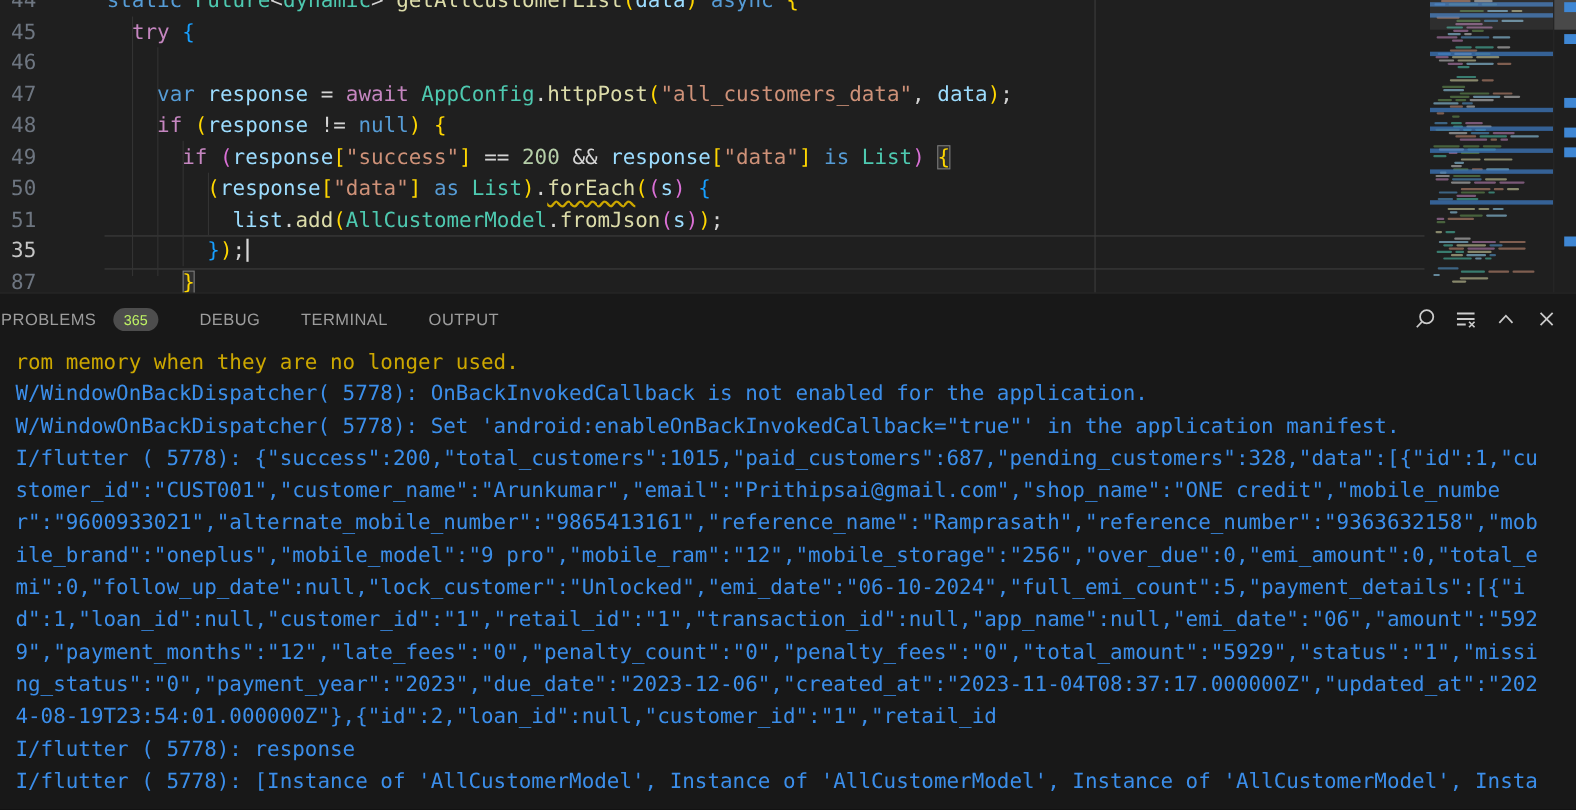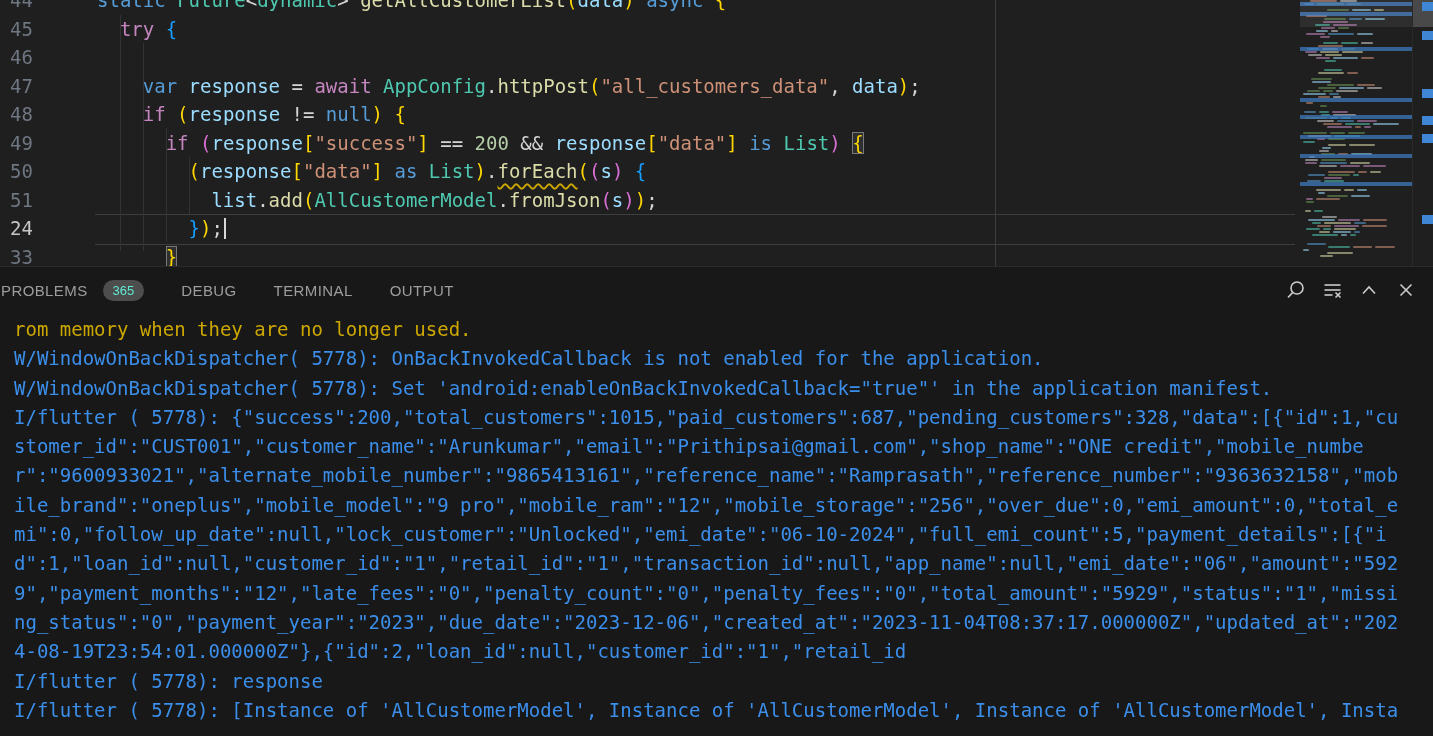--- a/index.html
+++ b/index.html
@@ -32,21 +32,21 @@
   .ov-marker{position:absolute;left:9px;width:11px;height:9px;background:#3f87d4;}
   .ov-slider{position:absolute;left:0;width:21px;top:0;height:27px;background:rgba(125,125,125,.45);}
 
   
   .panel{position:absolute;top:267px;left:0;width:1433px;height:469px;background:#181818;}
   .panel-header{position:relative;height:46px;}
   .tabs{position:absolute;left:1px;top:0;height:46px;display:flex;align-items:center;}
   .tab{display:flex;align-items:center;height:100%;margin-right:37px;font-size:15px;letter-spacing:.4px;color:#9d9d9d;position:relative;cursor:pointer;white-space:nowrap;}
   .tab.active{color:#e7e7e7;}
   .tab.active::after{content:'';position:absolute;left:0;right:0;bottom:3px;height:1.5px;background:#0078d4;}
-  .badge{background:#4d4d4d;color:#5eead4;border-radius:11px;padding:3px 10px;font-size:13px;margin-left:15px;letter-spacing:0;}
+  .badge{background:#4d4d4d;color:#bef264;border-radius:11px;padding:3px 10px;font-size:13px;margin-left:15px;letter-spacing:0;}
   .filter-box{position:absolute;left:661px;top:7px;width:597px;height:33px;background:#313131;border-radius:2px;display:flex;align-items:center;}
   .filter-box input{flex:1;background:transparent;border:none;outline:none;color:#cccccc;font-family:"Liberation Sans",sans-serif;font-size:17px;padding:0 12px;}
   .filter-box input::placeholder{color:#989898;}
   .panel-icons{position:absolute;right:16px;top:0;height:46px;display:flex;align-items:center;gap:15px;}
   .picon{width:22px;height:22px;display:flex;align-items:center;justify-content:center;cursor:pointer;}
   .picon svg{stroke:#cccccc;fill:none;stroke-width:1.6;}
 
   .console{position:absolute;top:46px;left:0;right:0;bottom:0;overflow:hidden;padding:2px 0 0 14px;}
   .console-line{white-space:pre;height:29.3px;font:19px/29.3px "DejaVu Sans Mono",monospace;}
   .c-warn{color:#cca700}.c-info{color:#3b8eea}
@@ -65,22 +65,22 @@
     <div class="indent-guide" style="left:189px;top:157px;height:57px;"></div>
     <div class="code-scroll" id="code-lines">
         <div class="code-line"><div class="gutter-num">44</div><div class="code-text"><span class="tk-kw">static </span><span class="tk-type">Future</span><span class="tk-pun">&lt;</span><span class="tk-type">dynamic</span><span class="tk-pun">&gt; </span><span class="tk-fn">getAllCustomerList</span><span class="tk-b1">(</span><span class="tk-var">data</span><span class="tk-b1">)</span><span class="tk-kw"> async </span><span class="tk-b1">{</span></div></div>
         <div class="code-line"><div class="gutter-num">45</div><div class="code-text"><span class="tk-pun">  </span><span class="tk-ctl">try</span><span class="tk-pun"> </span><span class="tk-b3">{</span></div></div>
         <div class="code-line"><div class="gutter-num">46</div></div>
         <div class="code-line"><div class="gutter-num">47</div><div class="code-text"><span class="tk-pun">    </span><span class="tk-kw">var</span><span class="tk-pun"> </span><span class="tk-var">response</span><span class="tk-pun"> = </span><span class="tk-ctl">await</span><span class="tk-pun"> </span><span class="tk-type">AppConfig</span><span class="tk-pun">.</span><span class="tk-fn">httpPost</span><span class="tk-b1">(</span><span class="tk-str">"all_customers_data"</span><span class="tk-pun">, </span><span class="tk-var">data</span><span class="tk-b1">)</span><span class="tk-pun">;</span></div></div>
         <div class="code-line"><div class="gutter-num">48</div><div class="code-text"><span class="tk-pun">    </span><span class="tk-ctl">if</span><span class="tk-pun"> </span><span class="tk-b1">(</span><span class="tk-var">response</span><span class="tk-pun"> != </span><span class="tk-kw">null</span><span class="tk-b1">)</span><span class="tk-pun"> </span><span class="tk-b1">{</span></div></div>
         <div class="code-line"><div class="gutter-num">49</div><div class="code-text"><span class="tk-pun">      </span><span class="tk-ctl">if</span><span class="tk-pun"> </span><span class="tk-b2">(</span><span class="tk-var">response</span><span class="tk-b1">[</span><span class="tk-str">"success"</span><span class="tk-b1">]</span><span class="tk-pun"> == </span><span class="tk-num">200</span><span class="tk-pun"> &amp;&amp; </span><span class="tk-var">response</span><span class="tk-b1">[</span><span class="tk-str">"data"</span><span class="tk-b1">]</span><span class="tk-kw"> is </span><span class="tk-type">List</span><span class="tk-b2">)</span><span class="tk-pun"> </span><span class="tk-b1 tk-box">{</span></div></div>
         <div class="code-line"><div class="gutter-num">50</div><div class="code-text"><span class="tk-pun">        </span><span class="tk-b1">(</span><span class="tk-var">response</span><span class="tk-b1">[</span><span class="tk-str">"data"</span><span class="tk-b1">]</span><span class="tk-kw"> as </span><span class="tk-type">List</span><span class="tk-b1">)</span><span class="tk-pun">.</span><span class="tk-fn tk-sq">forEach</span><span class="tk-b1">(</span><span class="tk-b2">(</span><span class="tk-var">s</span><span class="tk-b2">)</span><span class="tk-pun"> </span><span class="tk-b3">{</span></div></div>
         <div class="code-line"><div class="gutter-num">51</div><div class="code-text"><span class="tk-pun">          </span><span class="tk-var">list</span><span class="tk-pun">.</span><span class="tk-fn">add</span><span class="tk-b1">(</span><span class="tk-type">AllCustomerModel</span><span class="tk-pun">.</span><span class="tk-fn">fromJson</span><span class="tk-b2">(</span><span class="tk-var">s</span><span class="tk-b2">)</span><span class="tk-b1">)</span><span class="tk-pun">;</span></div></div>
-        <div class="code-line"><div class="gutter-num active">24</div><div class="code-text"><span class="tk-pun">        </span><span class="tk-b3">}</span><span class="tk-b1">)</span><span class="tk-pun">;</span><span class="cursor"></span></div></div>
-        <div class="code-line"><div class="gutter-num">33</div><div class="code-text"><span class="tk-pun">      </span><span class="tk-b1 tk-box">}</span></div></div>
+        <div class="code-line"><div class="gutter-num active">35</div><div class="code-text"><span class="tk-pun">        </span><span class="tk-b3">}</span><span class="tk-b1">)</span><span class="tk-pun">;</span><span class="cursor"></span></div></div>
+        <div class="code-line"><div class="gutter-num">87</div><div class="code-text"><span class="tk-pun">      </span><span class="tk-b1 tk-box">}</span></div></div>
       </div>
 
     <div class="minimap" id="minimap">
         <div class="mm-row">
           <div style="width: 10px; flex: 0 0 10px;"></div>
           <div class="mm-seg" style="width: 27px; margin-right: 3px; background: rgb(206, 145, 120);"></div>
           <div class="mm-seg" style="width: 17px; margin-right: 3px; background: rgb(212, 212, 212);"></div>
         </div>
         <div class="mm-row">
           <div style="width: 4px; flex: 0 0 4px;"></div>

